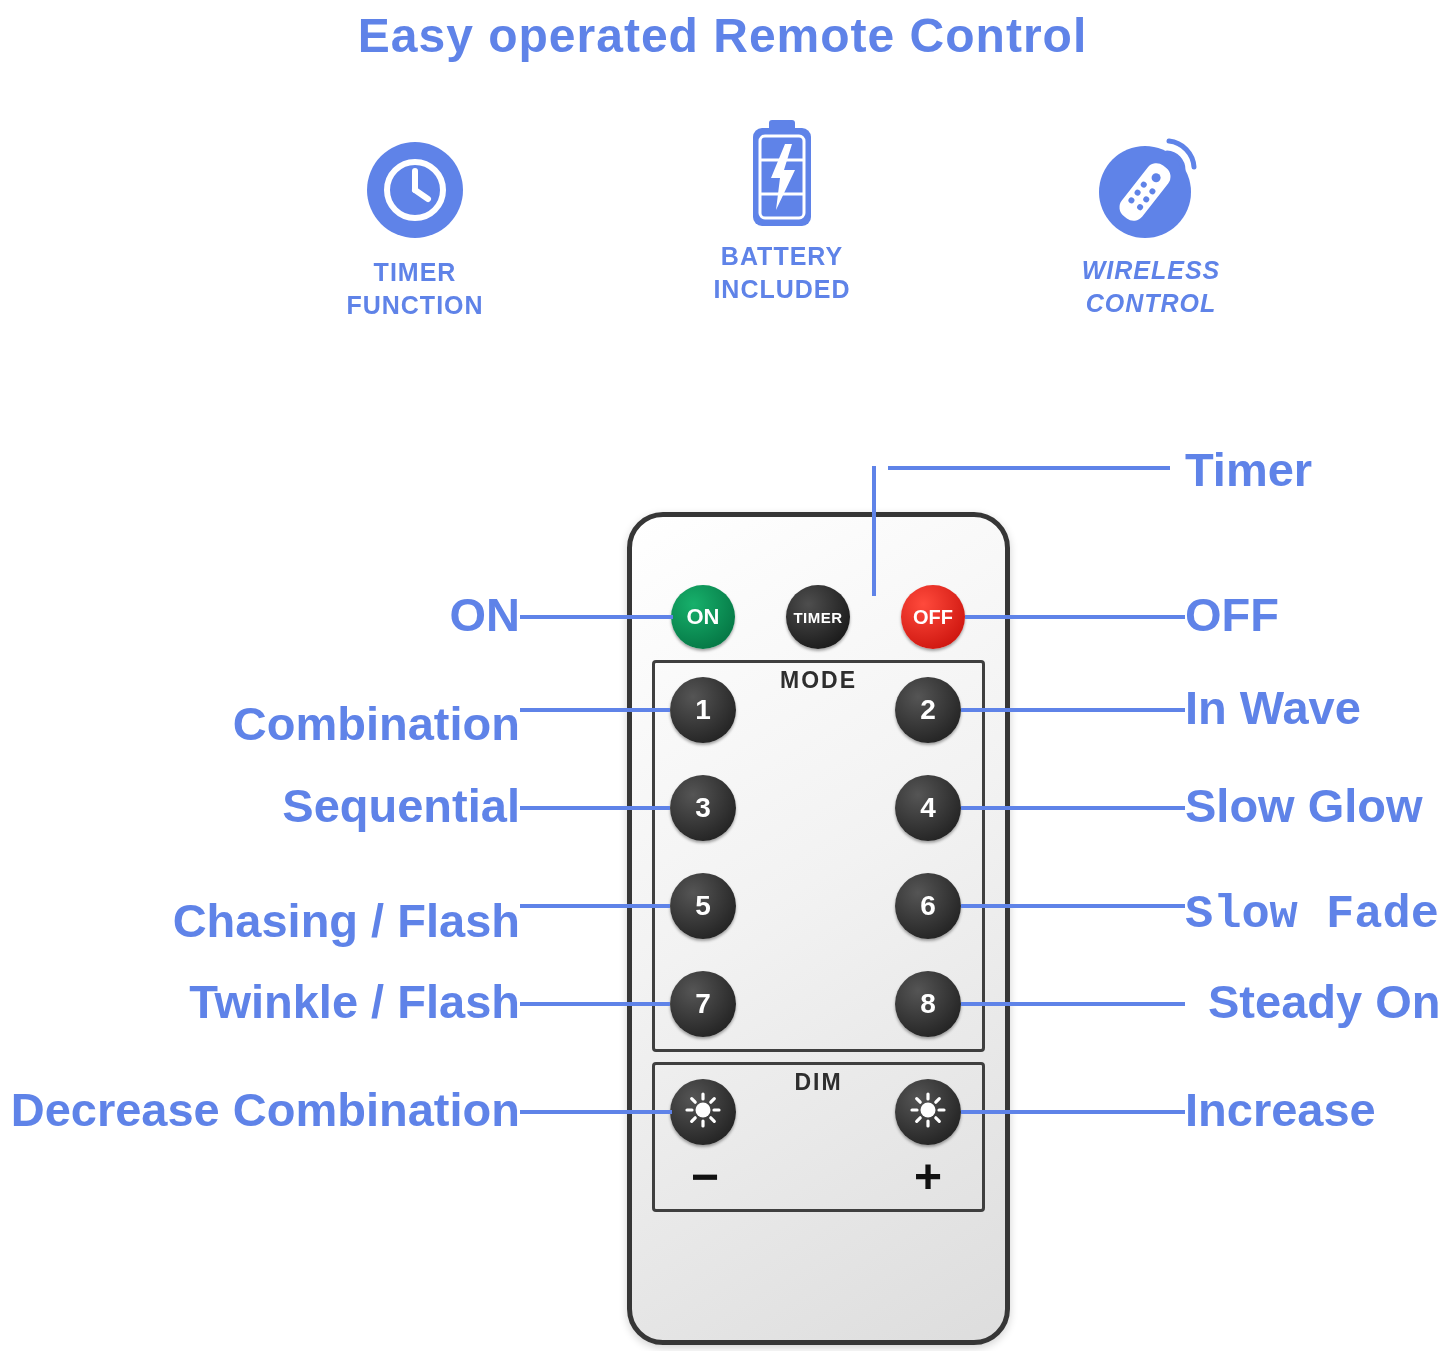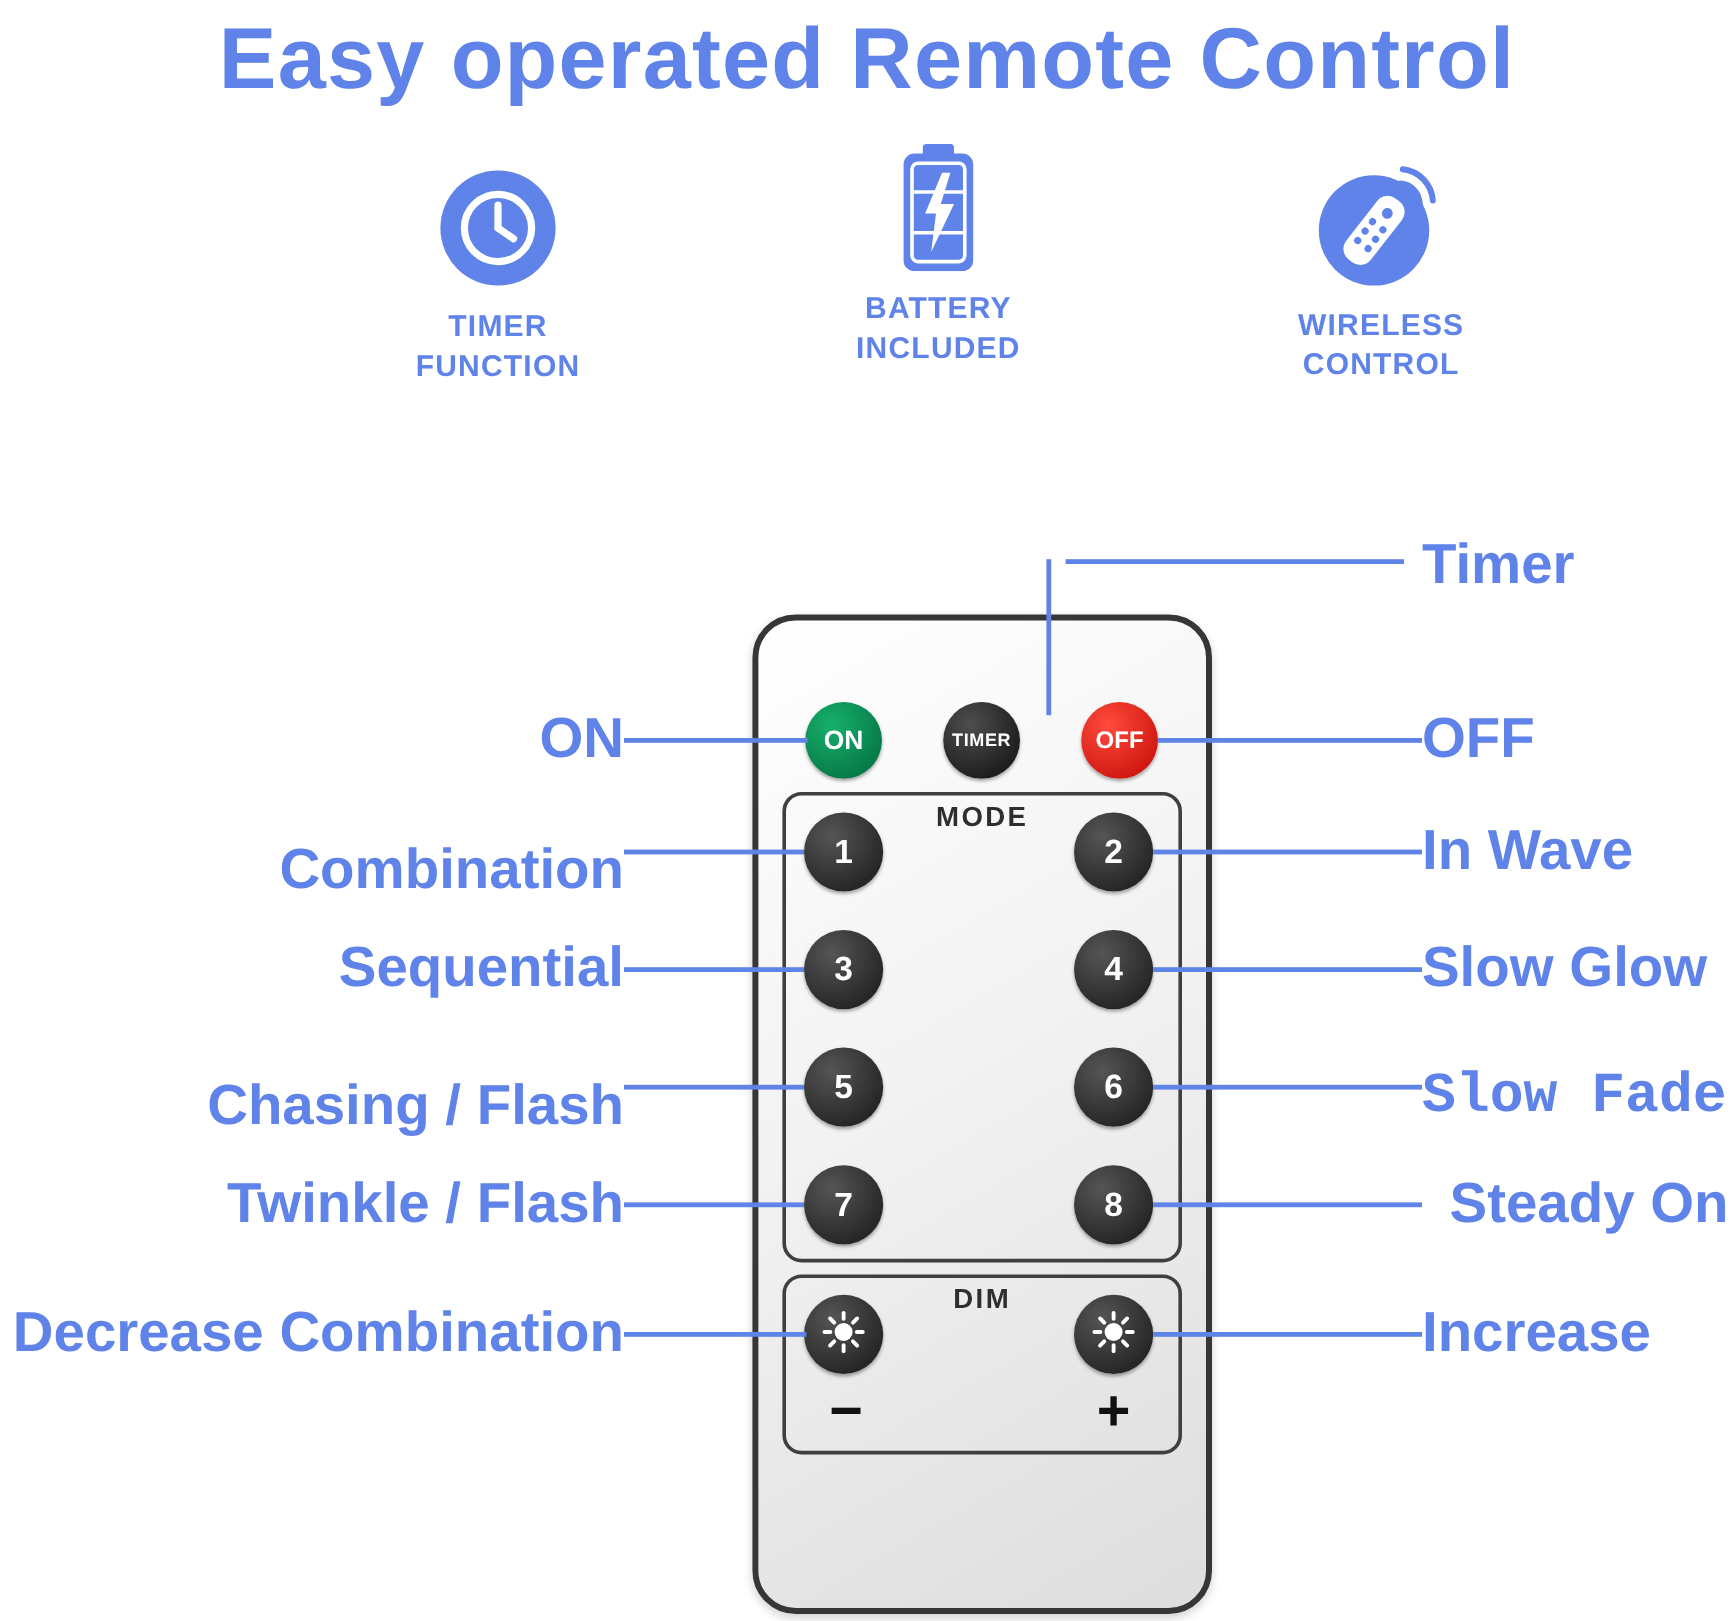--- a/index.html
+++ b/index.html
@@ -1,44 +1,44 @@
 <!DOCTYPE html>
 <html><head>
 <meta charset="utf-8">
 <style>
   * { margin:0; padding:0; box-sizing:border-box; }
   html,body { background:#fff; font-family:"Liberation Sans", sans-serif; }
   .canvas { position:relative; width:1445px; height:1351px; background:#ffffff; overflow:hidden; }
 
   .title { position:absolute; top:8px; left:0; width:100%; text-align:center;
-           font-size:72px; font-weight:bold; color:#5f83e8; letter-spacing:1px; }
+           font-size:48px; font-weight:bold; color:#5f83e8; letter-spacing:1px; }
 
   
   .feature { position:absolute; width:300px; text-align:center; }
   .feature .icon-wrap { display:inline-block; height:106px; }
   .feature-label { margin-top:10px; color:#5f83e8; font-weight:bold; font-size:25px;
                    line-height:1.3; letter-spacing:1px; }
   .f-timer   { left:265px; top:140px; }
   .f-battery { left:632px; top:120px; }
-  .f-remote  { left:1001px; top:136px; }
+  .f-remote  { left:1001px; top:136px;font-style:italic; }
 
   
   .remote { position:absolute; left:627px; top:512px; width:383px; height:833px;
             border:5px solid #363636; border-radius:36px;
             background:linear-gradient(150deg,#ffffff 0%,#f2f2f2 45%,#dddddd 100%);
             box-shadow:0 3px 8px rgba(0,0,0,0.18); }
   .btn { position:absolute; border-radius:50%; display:flex; align-items:center;
          justify-content:center; color:#fff; font-weight:bold;
          box-shadow:0 2px 3px rgba(0,0,0,0.35); }
   .btn-power { width:64px; height:64px; top:68px; }
   .btn-on    { left:39px;  background:radial-gradient(circle at 35% 30%, #17b06b, #067a47 75%); font-size:22px; }
   .btn-timer { left:154px; background:radial-gradient(circle at 35% 30%, #4e4e4e, #1d1d1d 75%); font-size:15px; letter-spacing:0.5px; }
   .btn-off   { left:269px; background:radial-gradient(circle at 35% 30%, #ff4a3c, #cf1710 78%); font-size:20px; }
 
-  .panel { position:absolute; left:20px; width:333px; border:3px solid #3f3f3f; border-radius:16px; }
+  .panel { position:absolute; left:20px; width:333px; border:3px solid #3f3f3f; border-radius:4px; }
   .panel-mode { top:143px; height:392px; }
   .panel-dim  { top:545px; height:150px; }
   .panel-caption { position:absolute; top:4px; left:0; width:100%; text-align:center;
                    font-weight:bold; font-size:23px; color:#2e2e2e; letter-spacing:2px; }
   .btn-num { width:66px; height:66px; font-size:28px;
              background:radial-gradient(circle at 35% 30%, #555555, #262626 75%); }
   .col-l { left:15px; } .col-r { left:240px; }
   .row-1 { top:14px; } .row-2 { top:112px; } .row-3 { top:210px; } .row-4 { top:308px; }
   .btn-dim { width:66px; height:66px; top:14px;
              background:radial-gradient(circle at 35% 30%, #555555, #262626 75%); }

